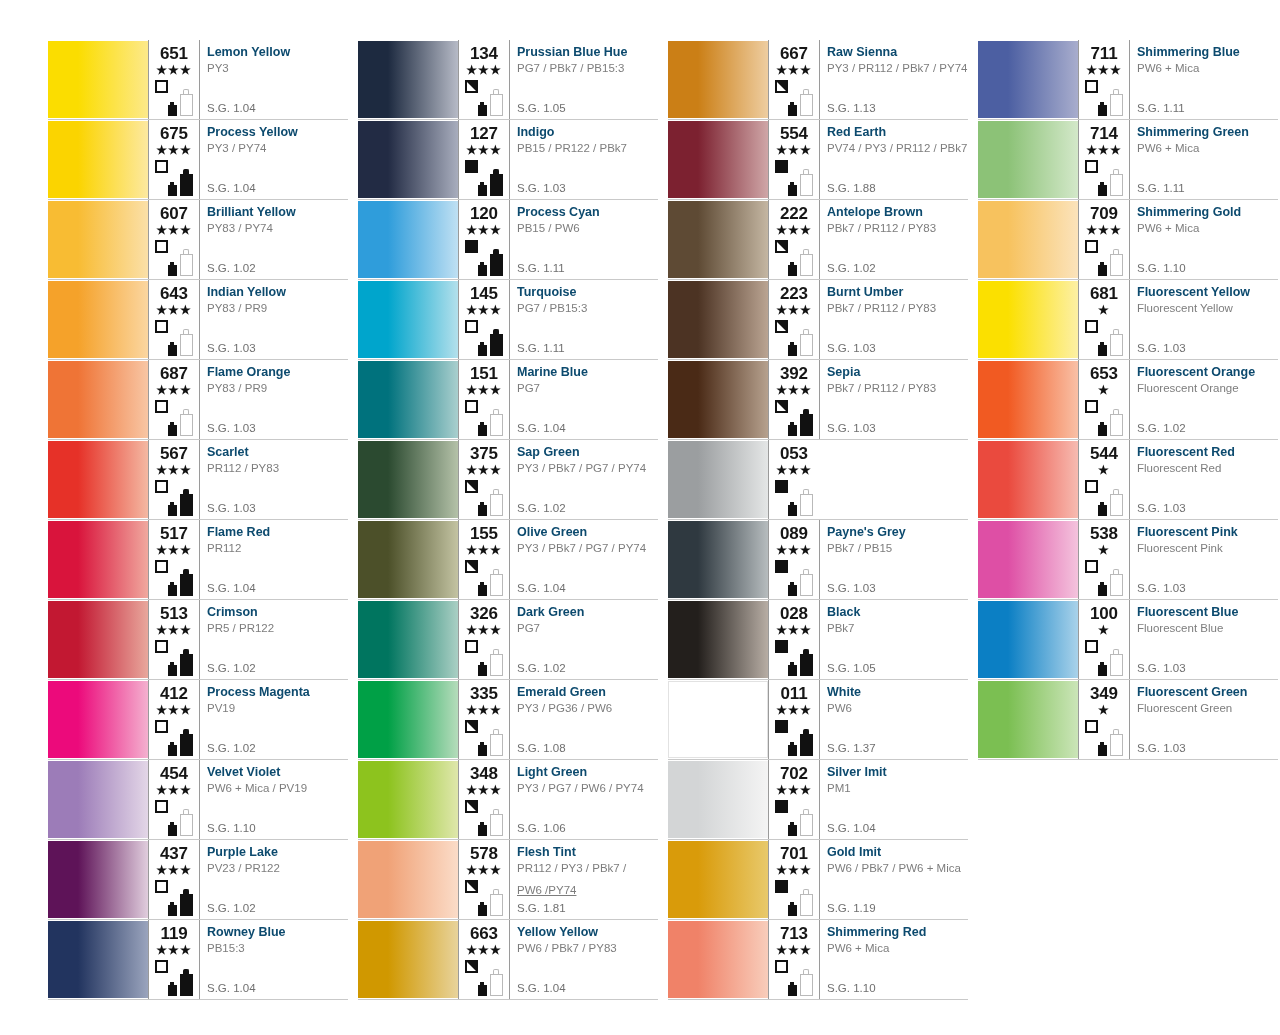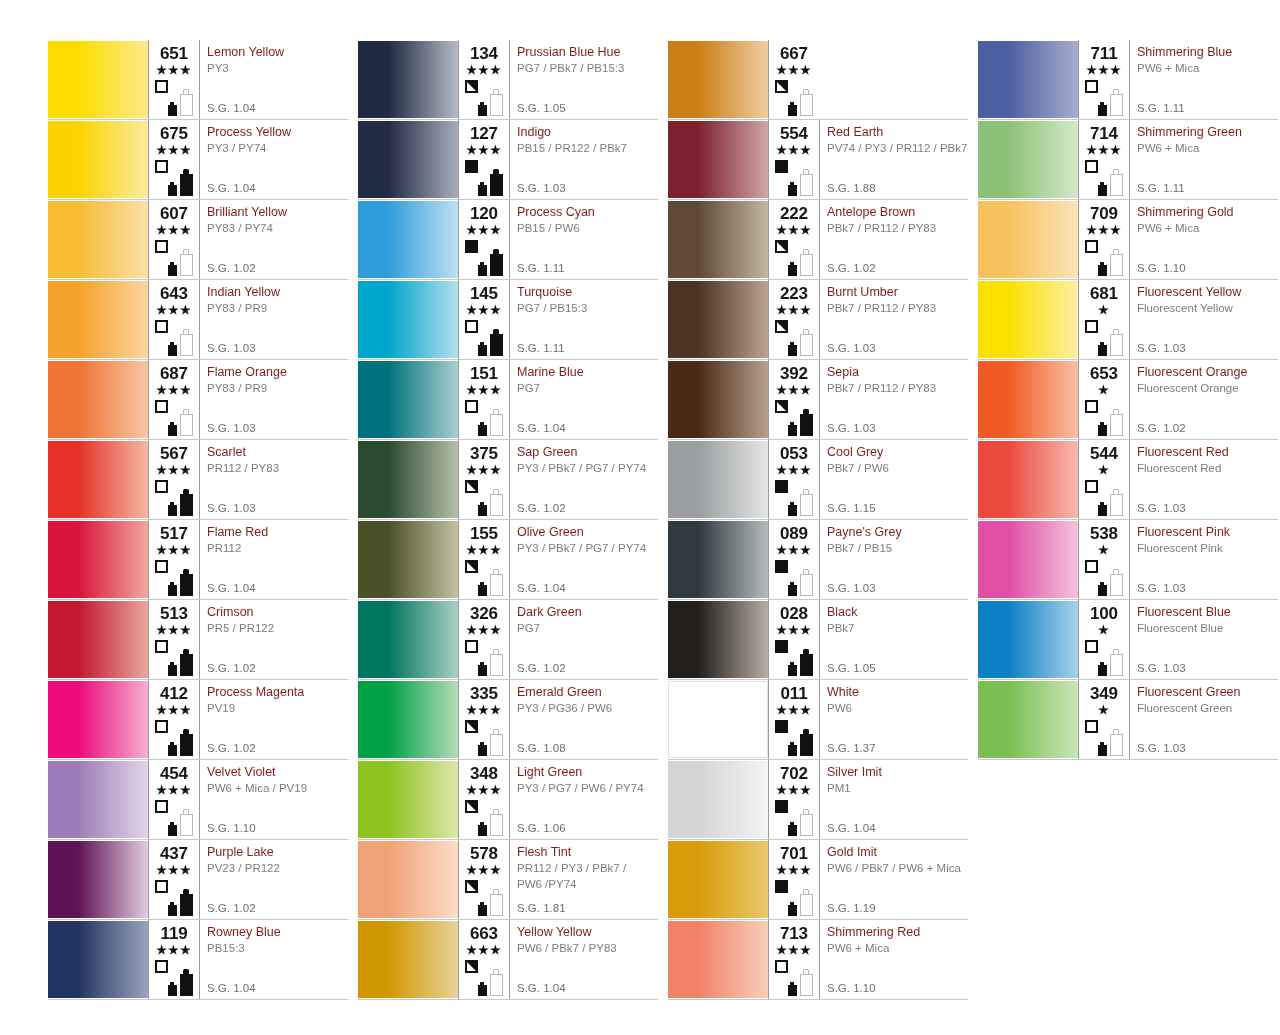--- a/index.html
+++ b/index.html
@@ -125,22 +125,22 @@
   .right-col{
     flex:1 1 auto;
     border-left:1px solid #9a9a9a;
     padding:5px 4px 0 7px;
     box-sizing:border-box;
     position:relative;
     min-width:0;
   }
   .cname{
     font-size:12.5px;
-    font-weight:normal;
-    color:#7f1d1d;
+    font-weight:bold;
+    color:#0c4a6e;
     line-height:15px;
     white-space:nowrap;
   }
   .pigment{
     font-size:11.5px;
     color:#7d7d7d;
     line-height:14px;
     margin-top:1px;
     white-space:nowrap;
   }
@@ -724,21 +724,21 @@
                 </div>
                 <div class="tube big">
                   <div class="cap"></div>
                   <div class="body"></div>
                 </div>
               </div>
             </div>
             <div class="right-col">
               <div class="cname">Flesh Tint</div>
               <div class="pigment">PR112 / PY3 / PBk7 /</div>
-              <div class="pigment" style="margin-top: 2px;">PW6 /PY74</div>
+              <div class="pigment" style="margin-top: 8px; text-decoration: underline;">PW6 /PY74</div>
               <div class="sg">S.G. 1.81</div>
             </div>
           </div>
         </div>
         <div class="row last">
           <div class="swatch" style="background: linear-gradient(to right, rgb(208, 152, 0) 0%, rgb(208, 152, 0) 30%, rgb(232, 211, 155) 100%);"></div>
           <div class="info">
             <div class="left-col">
               <div class="code">663</div>
               <div class="stars">★★★</div>
@@ -774,20 +774,25 @@
                 <div class="tube small">
                   <div class="cap"></div>
                   <div class="body"></div>
                 </div>
                 <div class="tube big">
                   <div class="cap"></div>
                   <div class="body"></div>
                 </div>
               </div>
             </div>
+            <div class="right-col">
+              <div class="cname">Raw Sienna</div>
+              <div class="pigment">PY3 / PR112 / PBk7 / PY74</div>
+              <div class="sg">S.G. 1.13</div>
+            </div>
           </div>
         </div>
         <div class="row">
           <div class="swatch" style="background: linear-gradient(to right, rgb(124, 33, 48) 0%, rgb(124, 33, 48) 30%, rgb(207, 166, 167) 100%);"></div>
           <div class="info">
             <div class="left-col">
               <div class="code">554</div>
               <div class="stars">★★★</div>
               <div class="opacity-box opaque"></div>
               <div class="tubes">
@@ -893,25 +898,20 @@
               <div class="tubes">
                 <div class="tube small">
                   <div class="cap"></div>
                   <div class="body"></div>
                 </div>
                 <div class="tube big">
                   <div class="cap"></div>
                   <div class="body"></div>
                 </div>
               </div>
-            </div>
-            <div class="right-col">
-              <div class="cname">Cool Grey</div>
-              <div class="pigment">PBk7 / PW6</div>
-              <div class="sg">S.G. 1.15</div>
             </div>
           </div>
         </div>
         <div class="row">
           <div class="swatch" style="background: linear-gradient(to right, rgb(47, 57, 64) 0%, rgb(47, 57, 64) 30%, rgb(182, 188, 190) 100%);"></div>
           <div class="info">
             <div class="left-col">
               <div class="code">089</div>
               <div class="stars">★★★</div>
               <div class="opacity-box opaque"></div>

